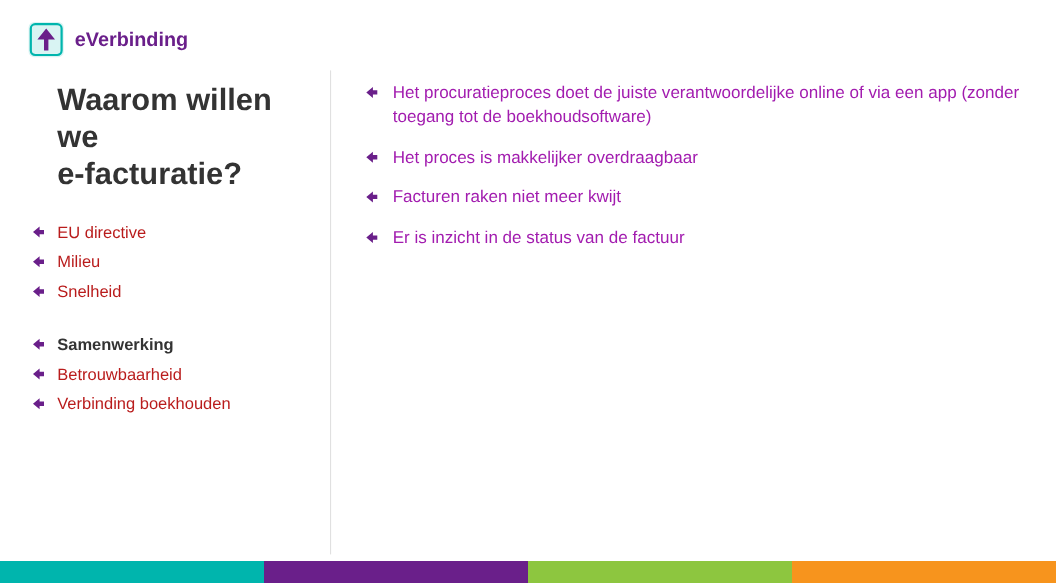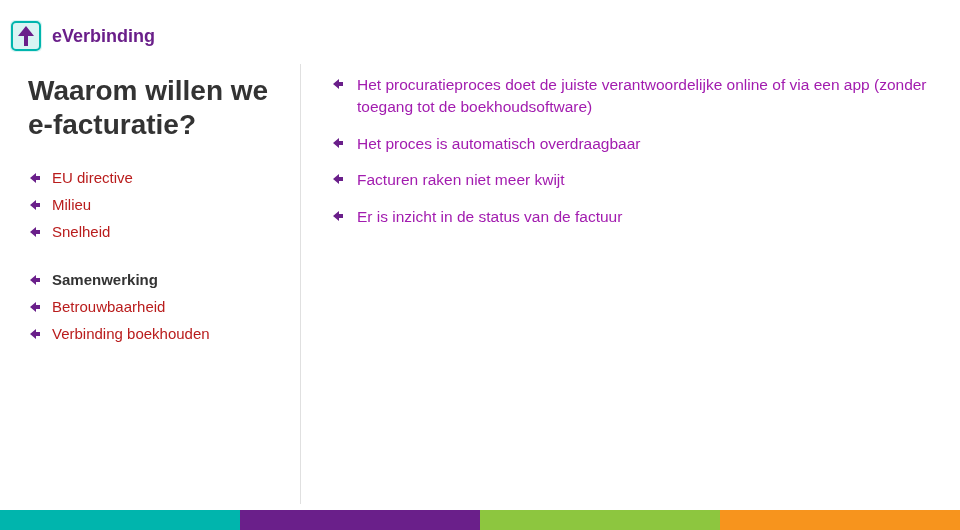--- a/index.html
+++ b/index.html
@@ -8,21 +8,21 @@
       width: 960px;
       height: 530px;
       background: #fff;
       font-family: Arial, 'Helvetica Neue', sans-serif;
       overflow: hidden;
       position: relative;
     }
 
     
     .header {
-      padding: 18px 24px 10px 8px;
+      padding: 18px 24px 10px 24px;
       display: flex;
       align-items: flex-end;
     }
 
     .logo-box {
       display: flex;
       align-items: center;
       gap: 8px;
     }
 
@@ -56,20 +56,21 @@
       flex-shrink: 0;
     }
 
     .headline {
       font-size: 28px;
       font-weight: 700;
       color: #333;
       line-height: 1.2;
       margin-bottom: 28px;
       margin-top: 10px;
+      margin-left: 24px;
     }
 
     .nav-item {
       display: flex;
       align-items: center;
       gap: 10px;
       margin-bottom: 10px;
       font-size: 15px;
       color: #b91c1c;
     }
@@ -220,21 +221,21 @@
     <div class="bullet-item">
       <svg class="arrow-icon" viewBox="0 0 14 14" xmlns="http://www.w3.org/2000/svg">
         <polygon points="2,7 8,2 8,5 12,5 12,9 8,9 8,12" fill="#6a1f8a"></polygon>
       </svg>
       <span class="bullet-text">Het procuratieproces doet de juiste verantwoordelijke online of via een app (zonder toegang tot de boekhoudsoftware)</span>
     </div>
     <div class="bullet-item">
       <svg class="arrow-icon" viewBox="0 0 14 14" xmlns="http://www.w3.org/2000/svg">
         <polygon points="2,7 8,2 8,5 12,5 12,9 8,9 8,12" fill="#6a1f8a"></polygon>
       </svg>
-      <span class="bullet-text">Het proces is automatisch overdraagbaar</span>
+      <span class="bullet-text">Het proces is makkelijker overdraagbaar</span>
     </div>
     <div class="bullet-item">
       <svg class="arrow-icon" viewBox="0 0 14 14" xmlns="http://www.w3.org/2000/svg">
         <polygon points="2,7 8,2 8,5 12,5 12,9 8,9 8,12" fill="#6a1f8a"></polygon>
       </svg>
       <span class="bullet-text">Facturen raken niet meer kwijt</span>
     </div>
     <div class="bullet-item">
       <svg class="arrow-icon" viewBox="0 0 14 14" xmlns="http://www.w3.org/2000/svg">
         <polygon points="2,7 8,2 8,5 12,5 12,9 8,9 8,12" fill="#6a1f8a"></polygon>

